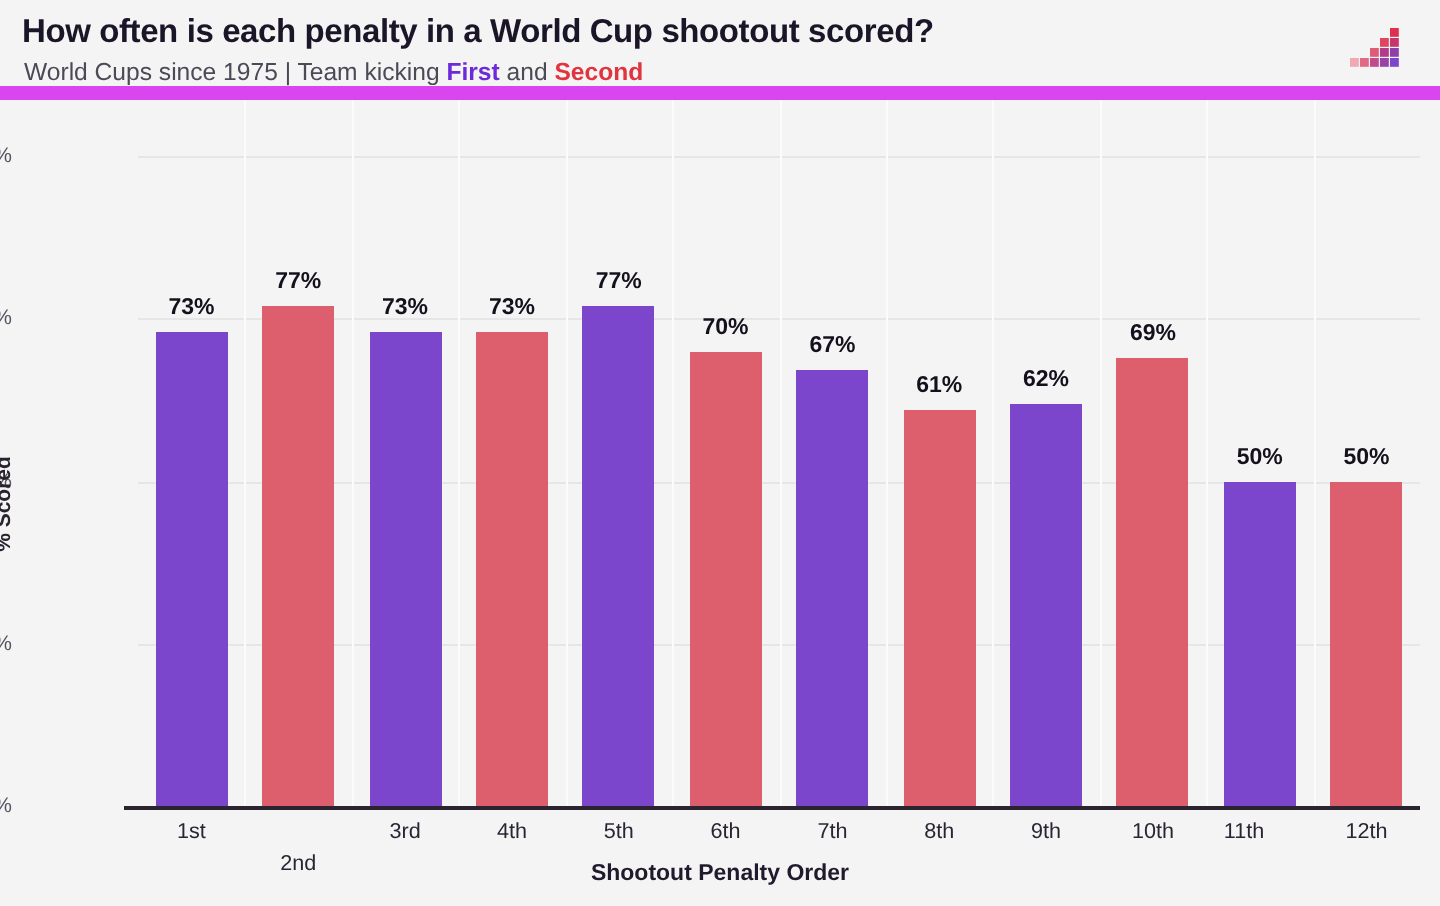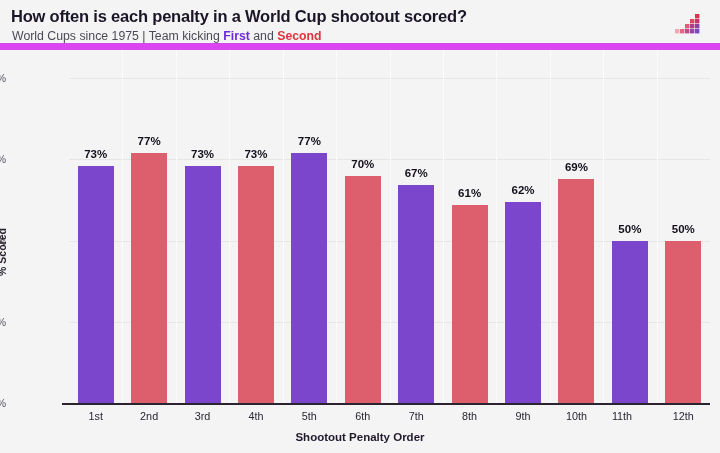--- a/index.html
+++ b/index.html
@@ -256,21 +256,21 @@
       <div class="ylabel" style="top: 353px;">0%</div>
       <div class="ylabel" style="top: 271.75px;">25%</div>
       <div class="ylabel" style="top: 190.5px;">50%</div>
       <div class="ylabel" style="top: 109.25px;">75%</div>
       <div class="ylabel" style="top: 28px;">100%</div>
     </div>
   <div id="ytitle">% Scored</div>
 
   <div id="xlabels-holder">
       <div class="xtick" style="left: 95.7083px;">1st</div>
-      <div class="xtick" style="left: 149.125px;">2nd</div>
+      <div class="xtick" style="left: 149.125px; margin-top: 16px;">2nd</div>
       <div class="xtick" style="left: 202.542px;">3rd</div>
       <div class="xtick" style="left: 255.958px;">4th</div>
       <div class="xtick" style="left: 309.375px;">5th</div>
       <div class="xtick" style="left: 362.792px;">6th</div>
       <div class="xtick" style="left: 416.208px;">7th</div>
       <div class="xtick" style="left: 469.625px;">8th</div>
       <div class="xtick" style="left: 523.042px;">9th</div>
       <div class="xtick" style="left: 576.458px;">10th</div>
       <div class="xtick" style="left: 622px;">11th</div>
       <div class="xtick" style="left: 683.292px;">12th</div>

